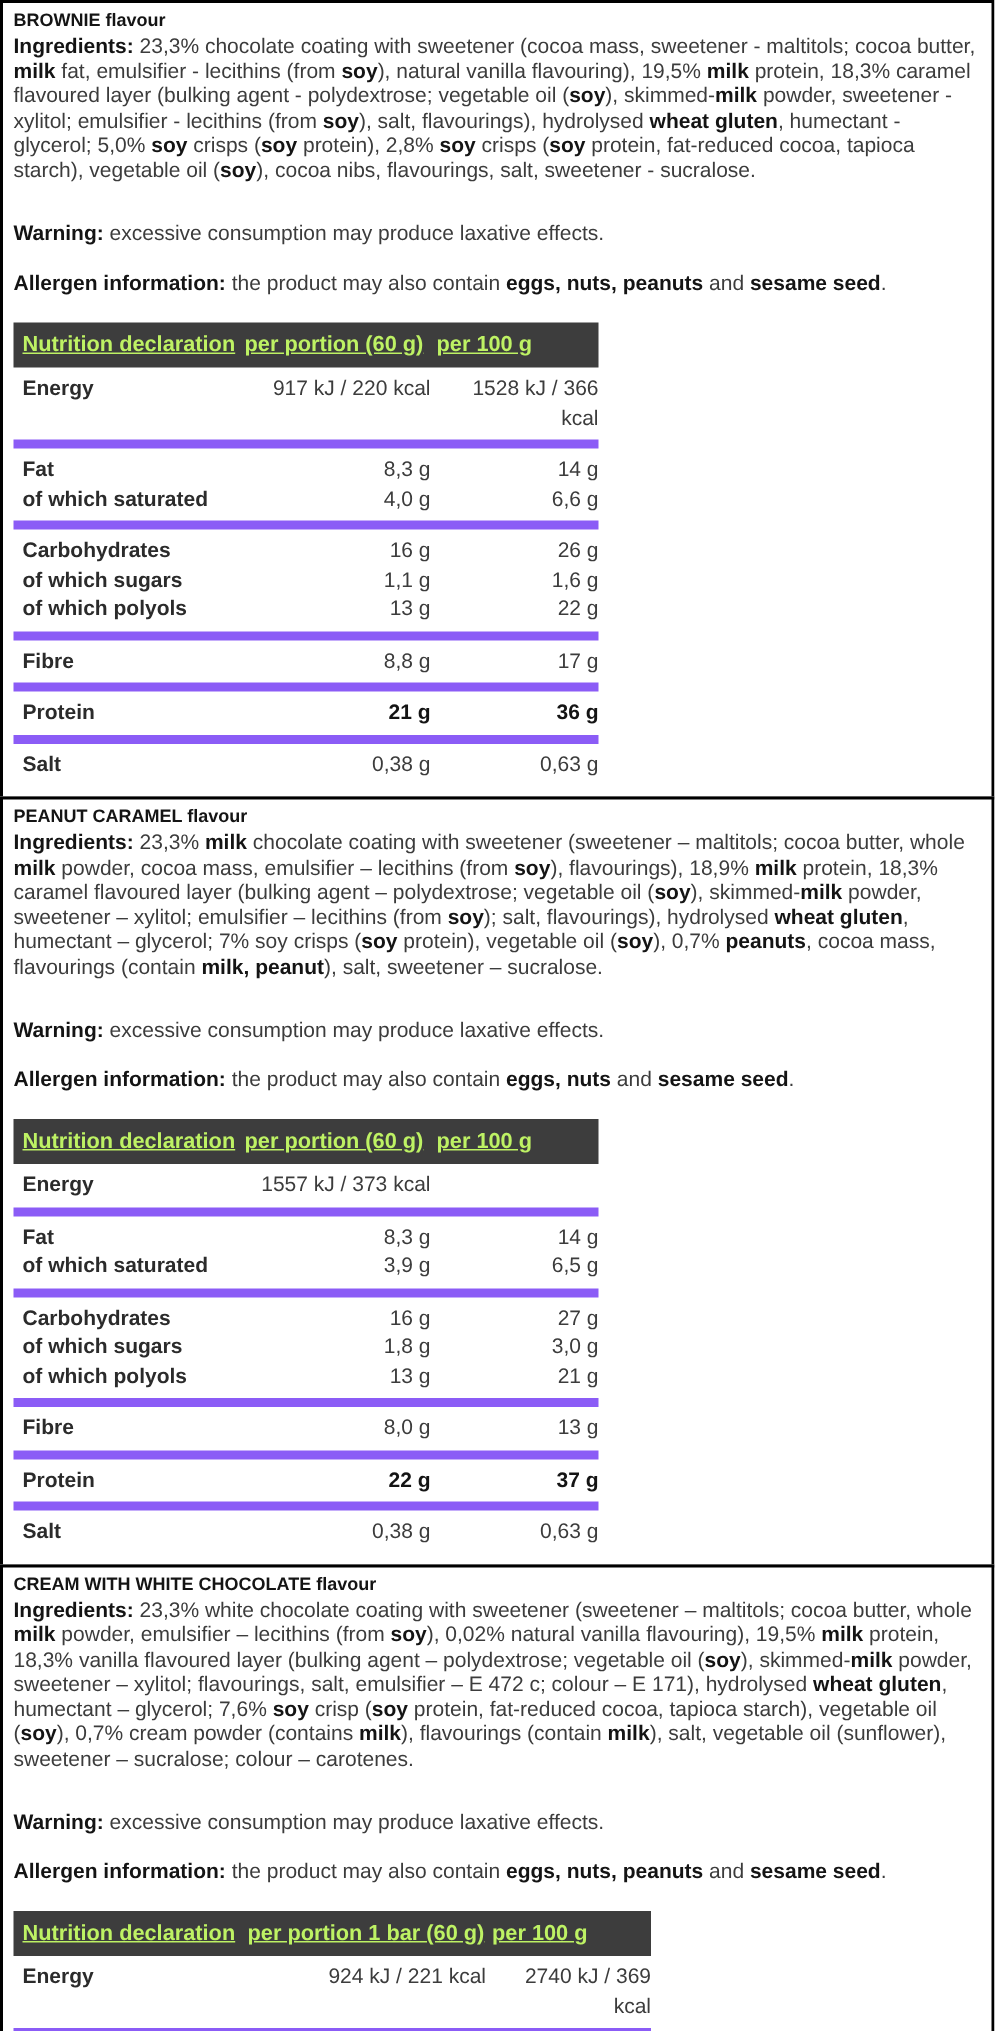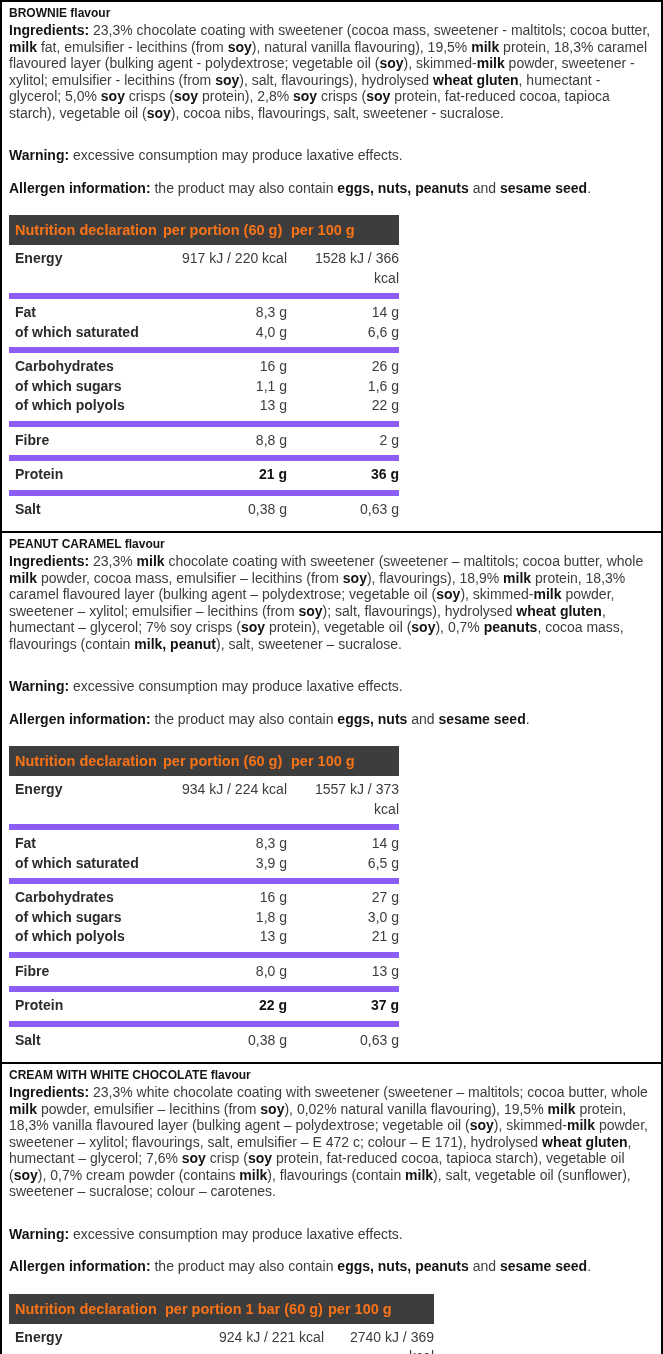--- a/index.html
+++ b/index.html
@@ -45,21 +45,21 @@
     grid-template-columns:152px 163px 110px;
   }
   .thead .trow {
     background:#3d3d3d;
     color:#ffffff;
     font-weight:700;
     font-size:14.5px;
     line-height:18px;
     padding:6px 0;
   }
-  .thead .cell { color:#f97316; }
+  .thead .cell { color:#bef264;text-decoration:underline; }
   .cell { padding-left:4px; }
   .cell.c1 { padding-left:6px; }
   .tgroup {
     border-bottom:6px solid #8b5cf6;
     padding:4px 0 5px 0;
   }
   .tgroup:last-child { border-bottom:none; padding-bottom:12px; }
   .tgroup .trow { line-height:19.5px; }
   .row-label { font-weight:700; color:#2b2b2b; }
   .row-val { font-weight:400; color:#3c3c3c;text-align:right; }
@@ -119,21 +119,21 @@
   <div class="trow">
     <span class="cell c1 row-label">of which polyols</span>
     <span class="cell c2 row-val">13 g</span>
     <span class="cell c3 row-val">22 g</span>
   </div>
 </div>
           <div class="tgroup">
   <div class="trow">
     <span class="cell c1 row-label">Fibre</span>
     <span class="cell c2 row-val">8,8 g</span>
-    <span class="cell c3 row-val">2 g</span>
+    <span class="cell c3 row-val">17 g</span>
   </div>
 </div>
           <div class="tgroup">
   <div class="trow bold-values">
     <span class="cell c1 row-label">Protein</span>
     <span class="cell c2 row-val">21 g</span>
     <span class="cell c3 row-val">36 g</span>
   </div>
 </div>
           <div class="tgroup">
@@ -157,21 +157,20 @@
         <div class="trow">
           <span class="cell c1">Nutrition declaration</span>
           <span class="cell c2">per portion (60 g)</span>
           <span class="cell c3">per 100 g</span>
         </div>
       </div>
       <div class="tbody">
           <div class="tgroup">
   <div class="trow">
     <span class="cell c1 row-label">Energy</span>
-    <span class="cell c2 row-val">934 kJ / 224 kcal</span>
     <span class="cell c3 row-val">1557 kJ / 373 kcal</span>
   </div>
 </div>
           <div class="tgroup">
   <div class="trow">
     <span class="cell c1 row-label">Fat</span>
     <span class="cell c2 row-val">8,3 g</span>
     <span class="cell c3 row-val">14 g</span>
   </div>
 

